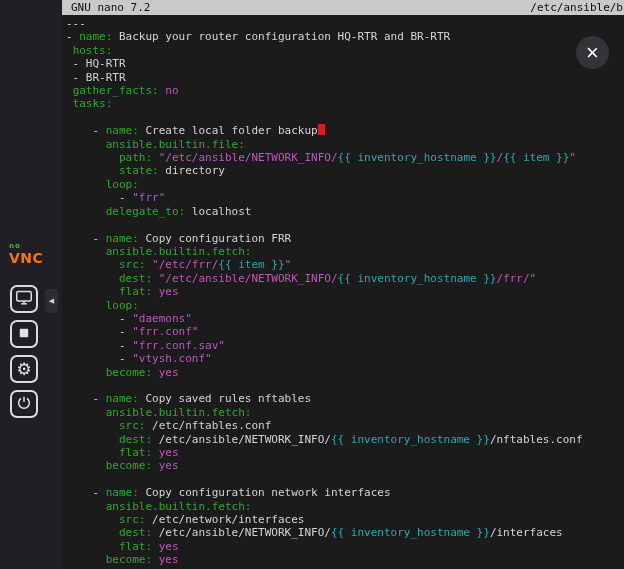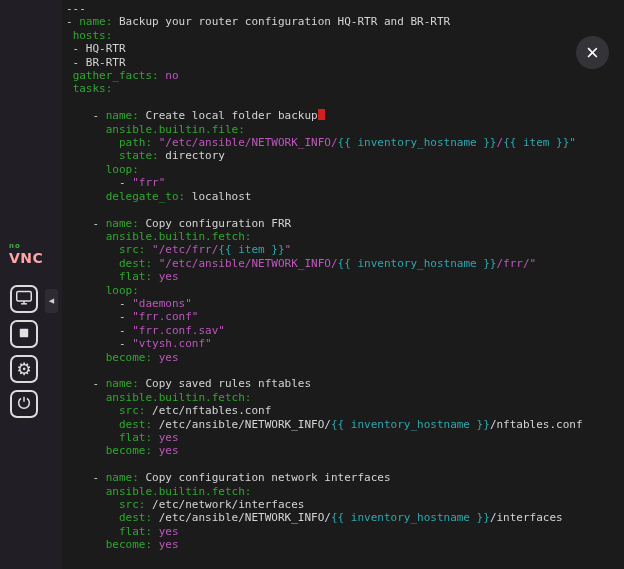--- a/index.html
+++ b/index.html
@@ -17,21 +17,21 @@
   .k{color:#2fa82f}
   .s{color:#bd57bd}
   .j{color:#2fa6ad}
   .v{color:#d4d4d4}
   .cur{display:inline-block;width:7px;height:11px;background:#d02020;vertical-align:-1px}
 
   
   .sidebar{position:absolute;left:0;top:0;width:62px;height:100%;background:#211e26}
   .logo{position:absolute;top:243px;left:9px;line-height:1}
   .logo-top{display:block;color:#3db03d;font-size:7px;font-weight:bold;letter-spacing:1px}
-  .logo-main{display:block;color:#fca5a5;font-size:14px;font-weight:bold;letter-spacing:.5px;margin-top:1px}
+  .logo-main{display:block;color:#f97316;font-size:14px;font-weight:bold;letter-spacing:.5px;margin-top:1px}
   .btn-col{position:absolute;top:285px;left:10px;display:flex;flex-direction:column;gap:7px}
   .sbtn{width:28px;height:28px;border:2px solid #dcdcdc;border-radius:7px;background:transparent;
         display:flex;align-items:center;justify-content:center;color:#e2e2e2;cursor:pointer;padding:0}
   .gear{font-size:17px;line-height:1;color:#e2e2e2;font-family:"DejaVu Sans",sans-serif}
   .handle{position:absolute;left:45px;top:289px;width:13px;height:24px;background:#2e2b33;
           border-radius:3px;display:flex;align-items:center;justify-content:center;
           color:#cfcfcf;font-size:7px;cursor:pointer}
 
   
   .close-btn{position:absolute;left:576px;top:36px;width:33px;height:33px;border-radius:50%;
@@ -78,20 +78,24 @@
         </span>
       </button>
     </div>
 
     <div class="handle">
       <span>◀</span>
     </div>
   </aside>
 
   <main class="terminal">
+    <header class="nano-header">
+      <span>GNU nano 7.2</span>
+      <span>/etc/ansible/b</span>
+    </header>
     <div id="editor" class="editor"><div class="line"><span class="v">---</span></div><div class="line"><span class="v">- </span><span class="k">name:</span><span class="v"> Backup your router configuration HQ-RTR and BR-RTR</span></div><div class="line"><span class="v"> </span><span class="k">hosts:</span></div><div class="line"><span class="v"> - HQ-RTR</span></div><div class="line"><span class="v"> - BR-RTR</span></div><div class="line"><span class="v"> </span><span class="k">gather_facts:</span><span class="v"> </span><span class="s">no</span></div><div class="line"><span class="v"> </span><span class="k">tasks:</span></div><div class="line">&nbsp;</div><div class="line"><span class="v">    - </span><span class="k">name:</span><span class="v"> Create local folder backup</span><span class="cur"></span></div><div class="line"><span class="v">      </span><span class="k">ansible.builtin.file:</span></div><div class="line"><span class="v">        </span><span class="k">path:</span><span class="v"> </span><span class="s">"/etc/ansible/NETWORK_INFO/</span><span class="j">{{ inventory_hostname }}</span><span class="s">/</span><span class="j">{{ item }}</span><span class="s">"</span></div><div class="line"><span class="v">        </span><span class="k">state:</span><span class="v"> directory</span></div><div class="line"><span class="v">      </span><span class="k">loop:</span></div><div class="line"><span class="v">        - </span><span class="s">"frr"</span></div><div class="line"><span class="v">      </span><span class="k">delegate_to:</span><span class="v"> localhost</span></div><div class="line">&nbsp;</div><div class="line"><span class="v">    - </span><span class="k">name:</span><span class="v"> Copy configuration FRR</span></div><div class="line"><span class="v">      </span><span class="k">ansible.builtin.fetch:</span></div><div class="line"><span class="v">        </span><span class="k">src:</span><span class="v"> </span><span class="s">"/etc/frr/</span><span class="j">{{ item }}</span><span class="s">"</span></div><div class="line"><span class="v">        </span><span class="k">dest:</span><span class="v"> </span><span class="s">"/etc/ansible/NETWORK_INFO/</span><span class="j">{{ inventory_hostname }}</span><span class="s">/frr/"</span></div><div class="line"><span class="v">        </span><span class="k">flat:</span><span class="v"> </span><span class="s">yes</span></div><div class="line"><span class="v">      </span><span class="k">loop:</span></div><div class="line"><span class="v">        - </span><span class="s">"daemons"</span></div><div class="line"><span class="v">        - </span><span class="s">"frr.conf"</span></div><div class="line"><span class="v">        - </span><span class="s">"frr.conf.sav"</span></div><div class="line"><span class="v">        - </span><span class="s">"vtysh.conf"</span></div><div class="line"><span class="v">      </span><span class="k">become:</span><span class="v"> </span><span class="s">yes</span></div><div class="line">&nbsp;</div><div class="line"><span class="v">    - </span><span class="k">name:</span><span class="v"> Copy saved rules nftables</span></div><div class="line"><span class="v">      </span><span class="k">ansible.builtin.fetch:</span></div><div class="line"><span class="v">        </span><span class="k">src:</span><span class="v"> /etc/nftables.conf</span></div><div class="line"><span class="v">        </span><span class="k">dest:</span><span class="v"> /etc/ansible/NETWORK_INFO/</span><span class="j">{{ inventory_hostname }}</span><span class="v">/nftables.conf</span></div><div class="line"><span class="v">        </span><span class="k">flat:</span><span class="v"> </span><span class="s">yes</span></div><div class="line"><span class="v">      </span><span class="k">become:</span><span class="v"> </span><span class="s">yes</span></div><div class="line">&nbsp;</div><div class="line"><span class="v">    - </span><span class="k">name:</span><span class="v"> Copy configuration network interfaces</span></div><div class="line"><span class="v">      </span><span class="k">ansible.builtin.fetch:</span></div><div class="line"><span class="v">        </span><span class="k">src:</span><span class="v"> /etc/network/interfaces</span></div><div class="line"><span class="v">        </span><span class="k">dest:</span><span class="v"> /etc/ansible/NETWORK_INFO/</span><span class="j">{{ inventory_hostname }}</span><span class="v">/interfaces</span></div><div class="line"><span class="v">        </span><span class="k">flat:</span><span class="v"> </span><span class="s">yes</span></div><div class="line"><span class="v">      </span><span class="k">become:</span><span class="v"> </span><span class="s">yes</span></div></div>
   </main>
 
   <button class="close-btn">
     <span>×</span>
   </button>
 
 </div>
 
 </body></html>

